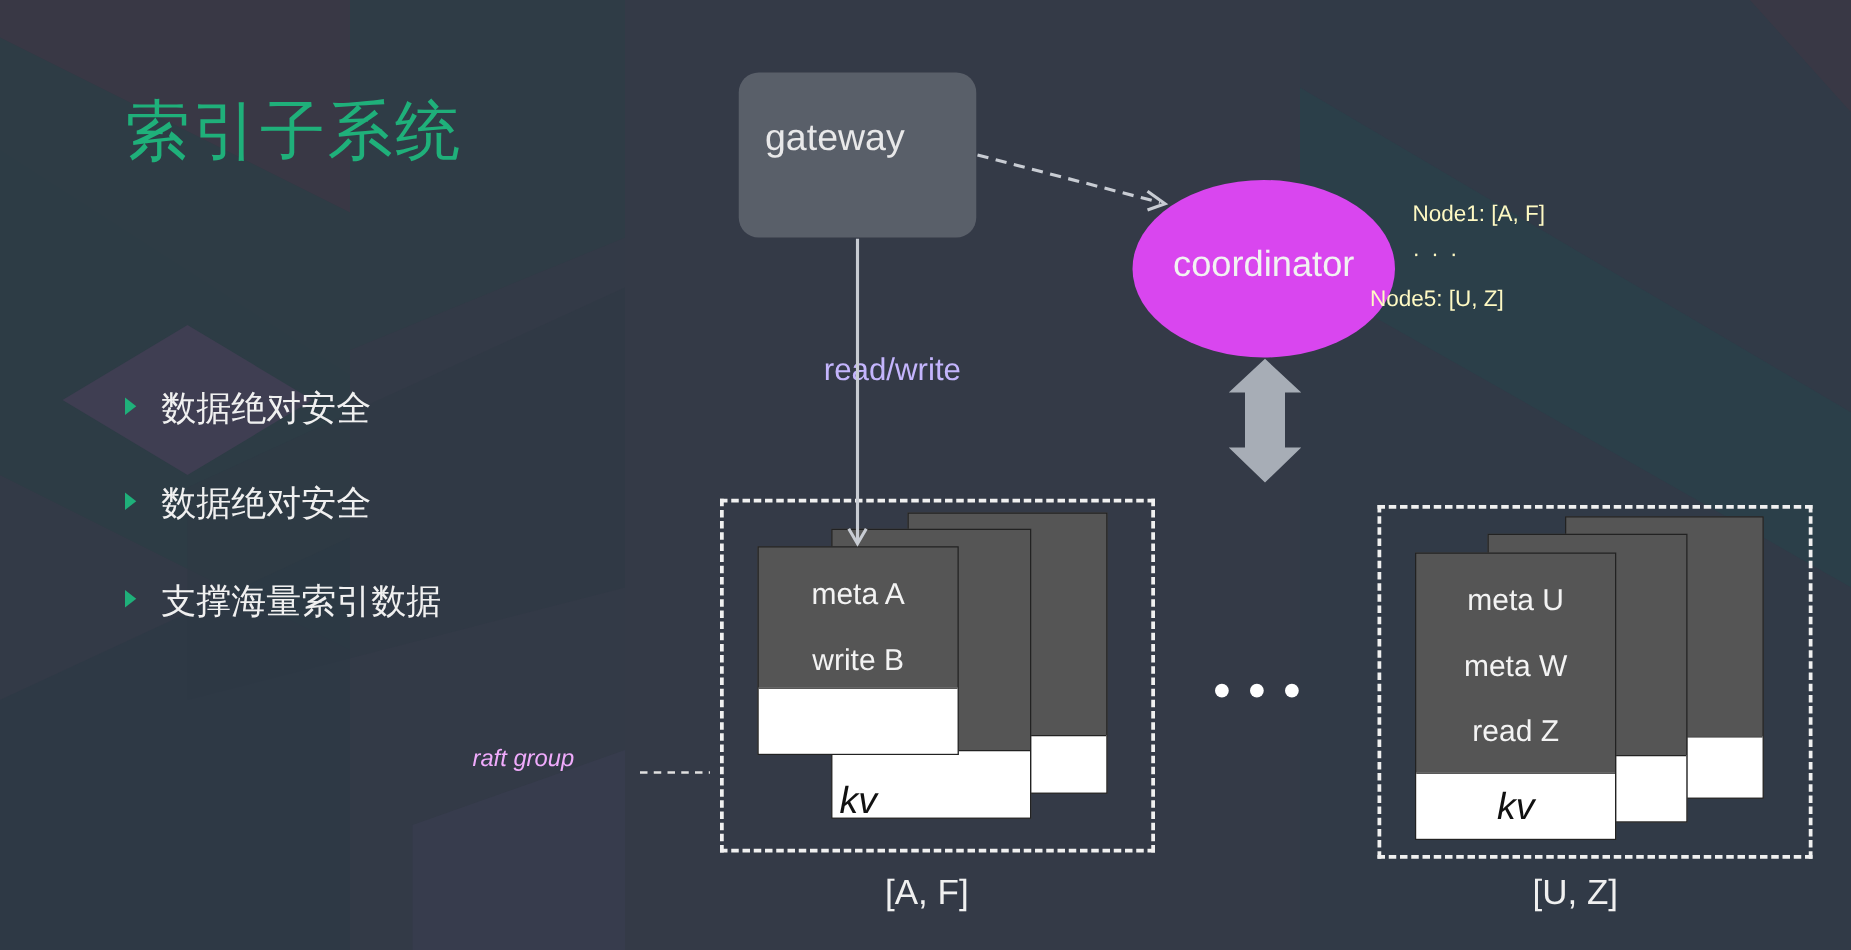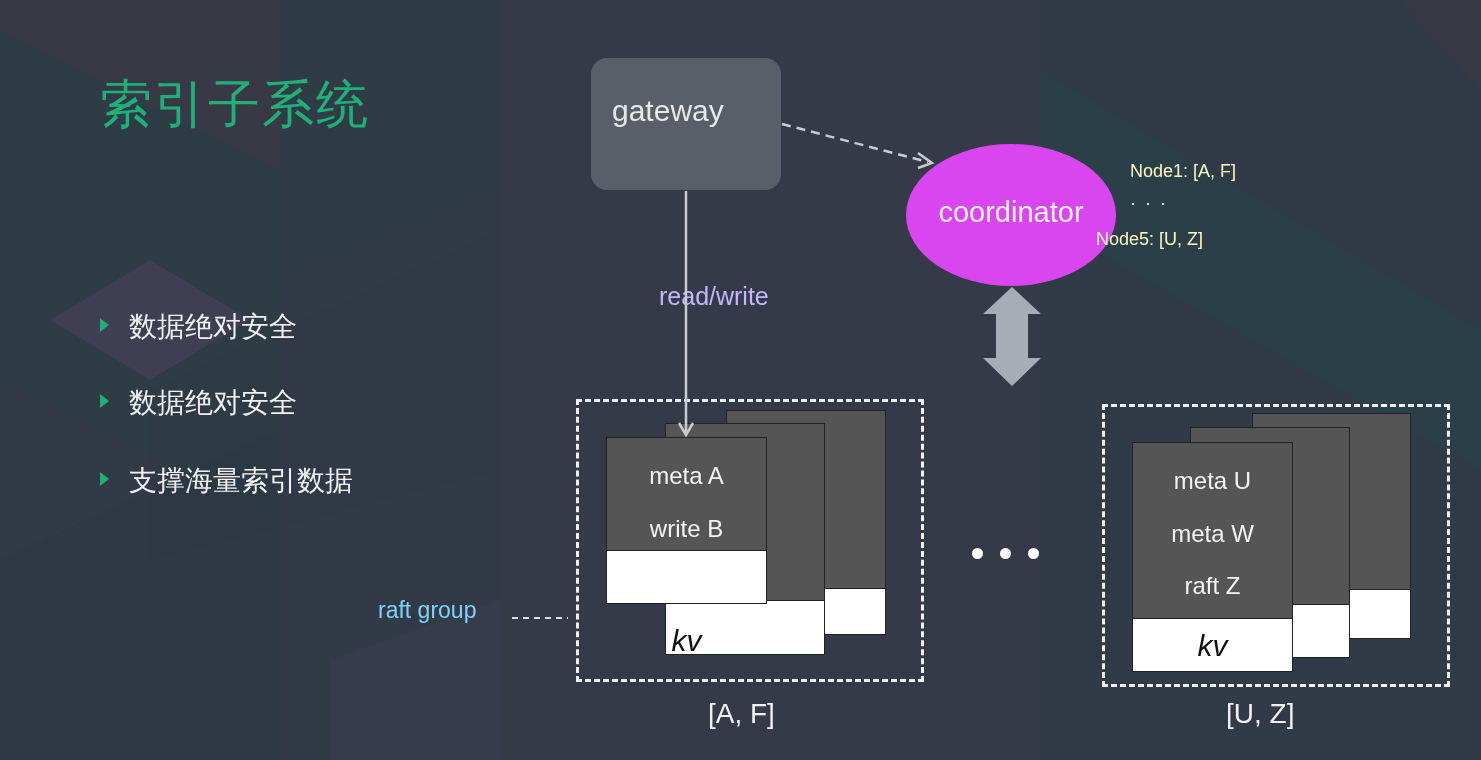--- a/index.html
+++ b/index.html
@@ -20,21 +20,21 @@
   .coordinator { left:906px; top:144px; width:210px; height:142px; background:#d946ef; border-radius:50%; }
   .coordinator span { position:absolute; left:0; right:0; top:52px; text-align:center; font-size:29px; }
   .nodeinfo { font-size:18px; color:#fef9c3; white-space:nowrap; }
   .rw { left:659px; top:282px; font-size:25px; color:#c4b5fd; }
   .dashbox { border:3px dashed #f0f0f0; box-sizing:border-box; }
   .card { background:#555555; border:1px solid #222; box-sizing:border-box; }
   .card .kv { position:absolute; left:0; right:0; bottom:0; background:#fff; border-top:1px solid #222; }
   .front .meta { position:absolute; left:0; right:0; text-align:center; font-size:24px; color:#f3f3f3; }
   .front .kvtext { position:absolute; left:0; right:0; text-align:center; font-size:30px; color:#111; font-style:italic; }
   .range { font-size:28px; color:#f0f0f0; }
-  .raft { left:378px; top:597px; font-size:23px; color:#7dd3fc; }
+  .raft { left:378px; top:597px; font-size:19px; font-style:italic; color:#f0abfc; }
   .dots3 { left:972px; top:545px; }
   .dots3 i { display:inline-block; width:11px; height:11px; border-radius:50%; background:#fff; margin-right:17px; }
   svg.overlay { position:absolute; left:0; top:0; z-index:5; pointer-events:none; }
   .layer { position:absolute; inset:0; z-index:2; }
 </style>
 </head>
 <body>
 
 <svg class="bg" width="1481" height="760" viewBox="0 0 1481 760">
   <rect x="0" y="0" width="1481" height="760" fill="#333a47"></rect>
@@ -103,21 +103,21 @@
   <div class="abs dashbox" style="left:1102px; top:404px; width:348px; height:283px;"></div>
   <div class="abs card" style="left:1252px; top:413px; width:159px; height:226px;">
     <div class="kv" style="height:48px;"></div>
   </div>
   <div class="abs card" style="left:1190px; top:427px; width:160px; height:231px;">
     <div class="kv" style="height:52px;"></div>
   </div>
   <div class="abs card front" style="left:1132px; top:442px; width:161px; height:230px;">
     <div class="meta" style="top:24px;">meta U</div>
     <div class="meta" style="top:77px;">meta W</div>
-    <div class="meta" style="top:129px;">raft Z</div>
+    <div class="meta" style="top:129px;">read Z</div>
     <div class="kv" style="height:52px;"></div>
     <div class="kvtext" style="top:186px;">kv</div>
   </div>
   <div class="abs range" style="left:1226px; top:698px;text-align:center;">[U, Z]</div>
 </div>
 
 <svg class="overlay" width="1481" height="760" viewBox="0 0 1481 760">
 
   <line x1="782" y1="124" x2="928" y2="162" stroke="#c8ccd3" stroke-width="2.5" stroke-dasharray="9,6"></line>
   <polyline points="918,153 932,163 918,168" fill="none" stroke="#c8ccd3" stroke-width="2.5"></polyline>

